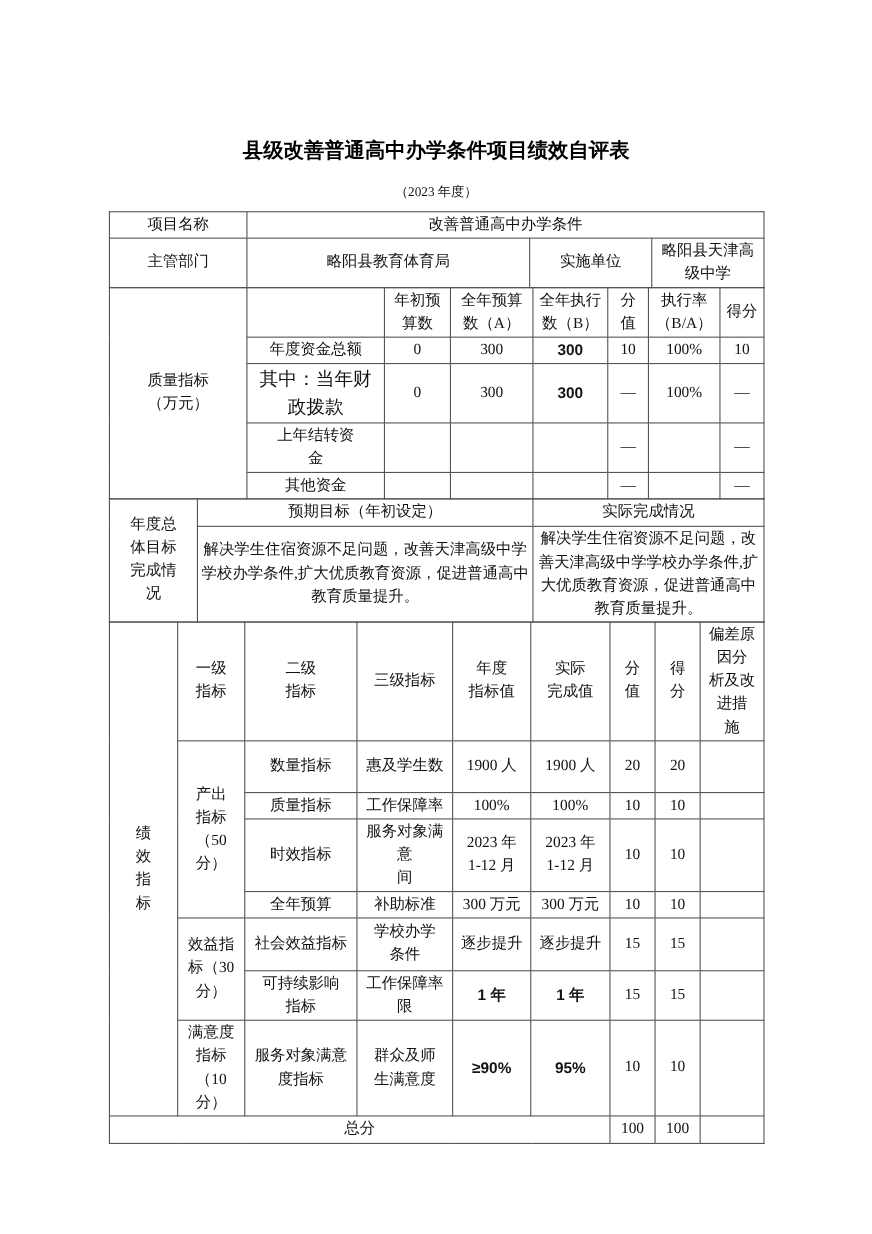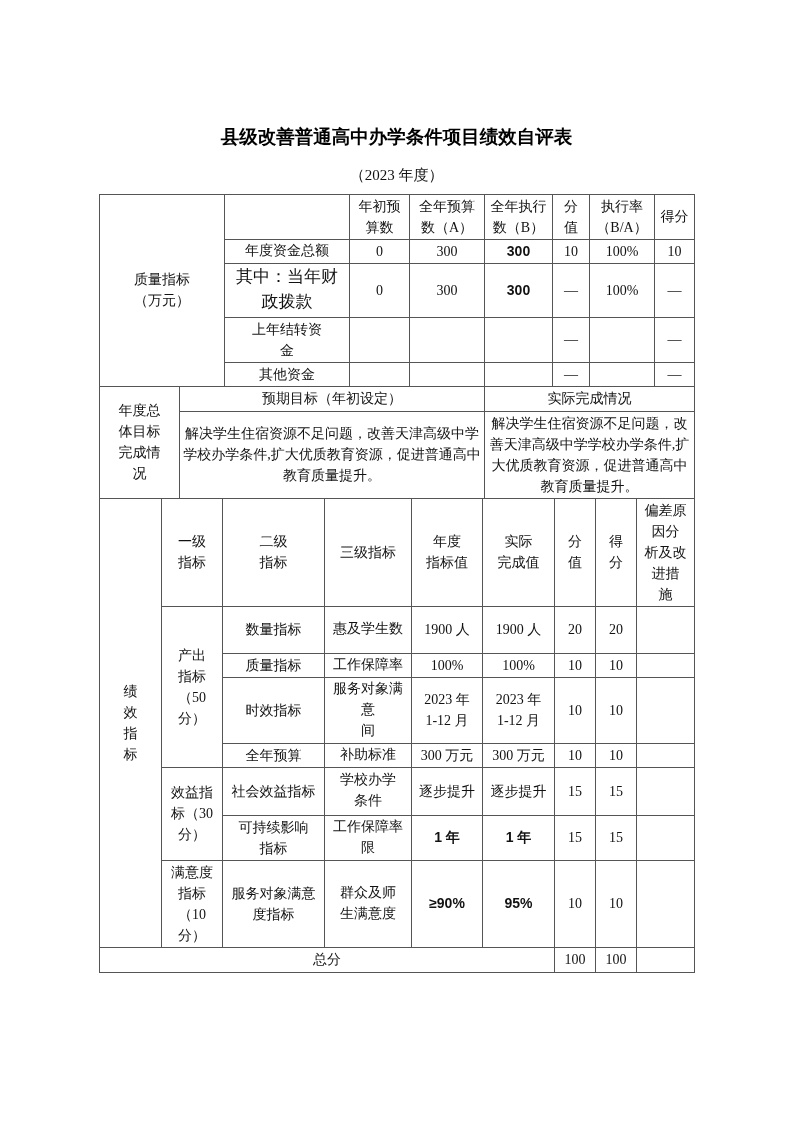--- a/index.html
+++ b/index.html
@@ -1,44 +1,64 @@
 <!DOCTYPE html>
 <html><head>
 <meta charset="utf-8">
 <style>
   html,body{margin:0;padding:0;background:#fff;}
   .page{position:relative;width:793px;height:1122px;background:#fff;
         font-family:"Liberation Serif","DejaVu Serif",serif;color:#121212;overflow:hidden;}
   .content{position:absolute;left:99px;top:124px;width:595px;}
   h1.title{margin:0 0 16px 0;text-align:center;font-size:18.5px;font-weight:700;line-height:1.4;
            font-family:"Liberation Sans","DejaVu Sans",sans-serif;color:#000;}
-  .subtitle{text-align:center;font-size:15px;margin:0 0 9px 0;color:#111;}
+  .subtitle{text-align:center;font-size:12px;margin:0 0 9px 0;color:#111;}
   table.t{border-collapse:collapse;table-layout:fixed;width:595px;}
   table.t + table.t{margin-top:-1px;}
   table.t td{border:1px solid #555;text-align:center;vertical-align:middle;
              padding:1px 3px;font-size:14px;line-height:1.5;white-space:pre-line;
              overflow:hidden;}
-  td.left{text-align:left;font-family:Liberation Mono, monospace;}
+  td.left{text-align:left;}
   td.nowrap{white-space:nowrap;}
   td.sm{font-size:11px;line-height:1.6;}
   td.md{font-size:12.5px;}
   td.fit{font-size:11px;padding:1px 1px;white-space:nowrap;}
   td.goaltext{text-align:left;padding:4px 7px;line-height:1.56;vertical-align:middle;}
   td.vlabel{line-height:2.45;}
   .b{font-weight:700;font-family:"Liberation Sans","DejaVu Sans",sans-serif;}
 </style>
 </head>
 <body>
 
 <div class="page">
   <div class="content">
 
     <h1 class="title">县级改善普通高中办学条件项目绩效自评表</h1>
     <div class="subtitle">（2023 年度）</div>
 
+    <table class="t">
+      <colgroup>
+          <col style="width:125px">
+          <col style="width:257px">
+          <col style="width:111px">
+          <col style="width:102px">
+        </colgroup>
+      <tbody>
+          <tr style="height:23px">
+        <td>项目名称</td>
+        <td colspan="3">改善普通高中办学条件</td>
+      </tr>
+      <tr style="height:23px">
+        <td>主管部门</td>
+        <td>略阳县教育体育局</td>
+        <td>实施单位</td>
+        <td class="fit">略阳县天津高级中学</td>
+      </tr>
+    </tbody>
+      </table>
 
     <table class="t">
       <colgroup>
           <col style="width:125px">
           <col style="width:125px">
           <col style="width:60px">
           <col style="width:75px">
           <col style="width:68px">
           <col style="width:37px">
           <col style="width:65px">

